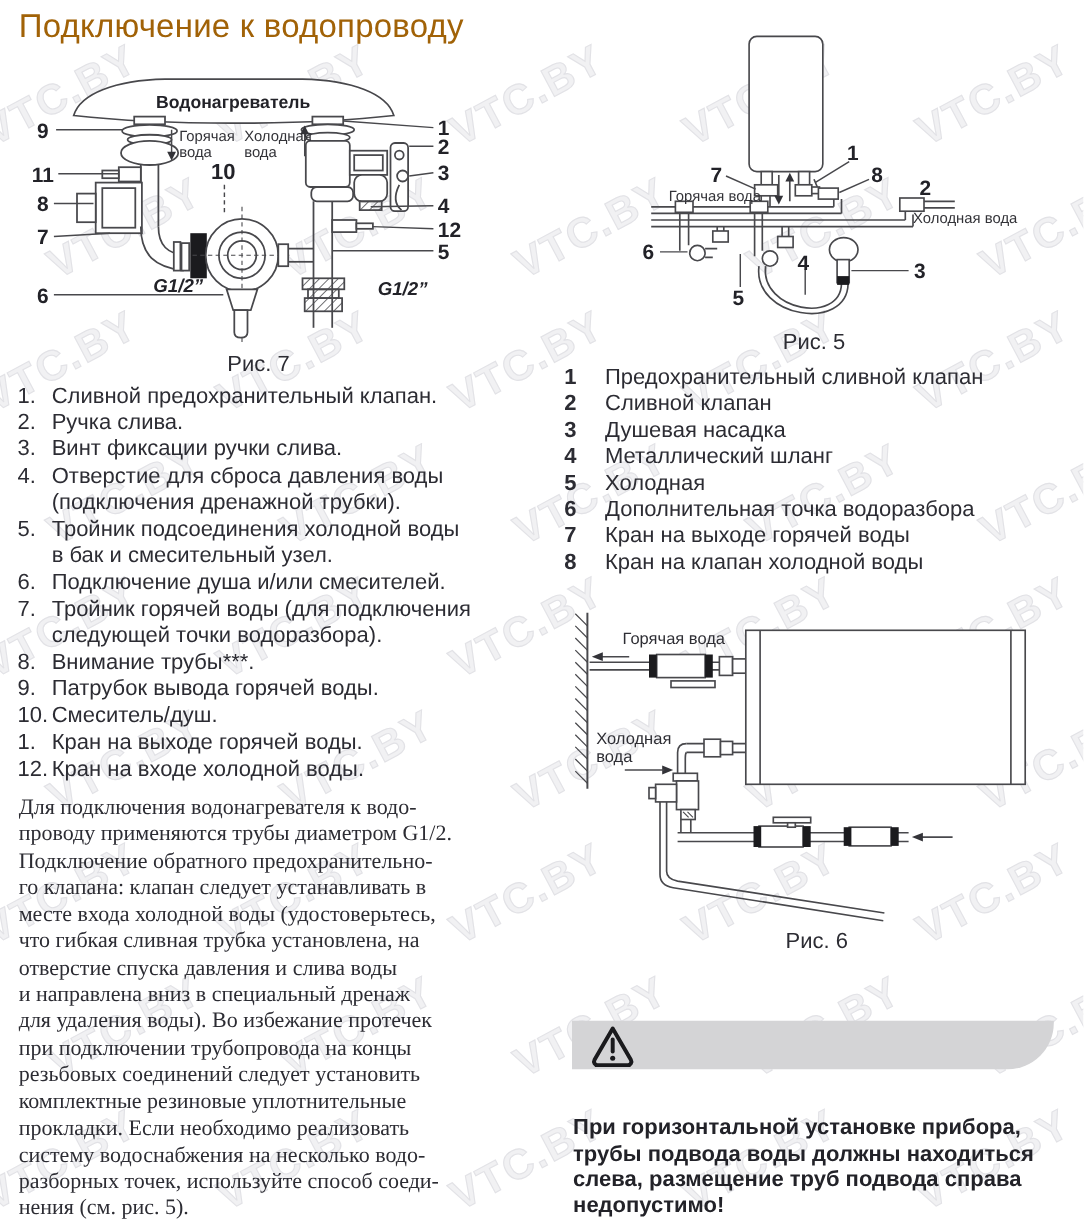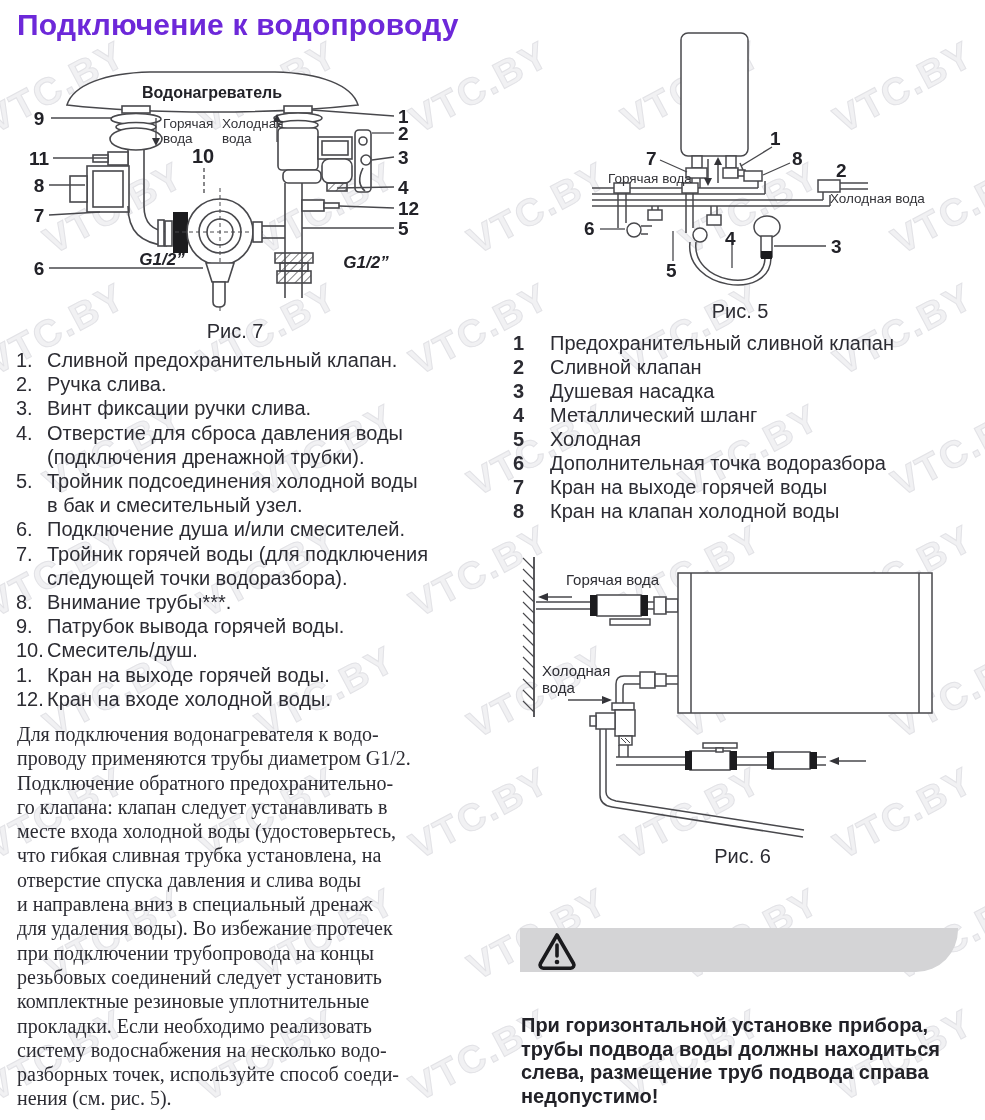--- a/index.html
+++ b/index.html
@@ -4,21 +4,21 @@
 <style>
   html,body{margin:0;padding:0;background:#fff;}
   .page{position:relative;width:985px;height:1120px;background:#ffffff;overflow:hidden;
         font-family:"Liberation Sans","DejaVu Sans",sans-serif;color:#2c2c33;}
   .layer{position:absolute;inset:0;z-index:1;}
   
   .wm-layer{position:absolute;inset:0;z-index:0;overflow:hidden;pointer-events:none;}
   .wm{position:absolute;font-size:38px;font-weight:700;letter-spacing:2px;
       color:#f1f1f3;-webkit-text-stroke:1px #e2e2e6;transform:rotate(-28deg);white-space:nowrap;}
   .abs{position:absolute;}
-  .title{font-size:30px;font-weight:700;letter-spacing:.2px;color:#6d28d9;}
+  .title{font-size:30px;font-weight:400;letter-spacing:.2px;color:#a16207;}
   .caption{font-size:20px;font-weight:500;text-align:center;color:#2c2c33;}
   .legend4{font-size:20px;line-height:24.2px;}
   .legend4 .row{display:flex;}
   .legend4 .num{width:31px;flex:0 0 31px;}
   .legend4 .txt{white-space:pre-line;}
   .legend5{font-size:20px;line-height:24px;}
   .legend5 .row{display:flex;}
   .legend5 .num{width:37px;flex:0 0 37px;font-weight:700;}
   .para{font-size:20px;line-height:24.3px;white-space:pre-line;font-family:Liberation Serif, serif;}
   .warn-banner{position:absolute;left:520px;top:928px;width:438px;height:44px;background:#d4d4d6;

